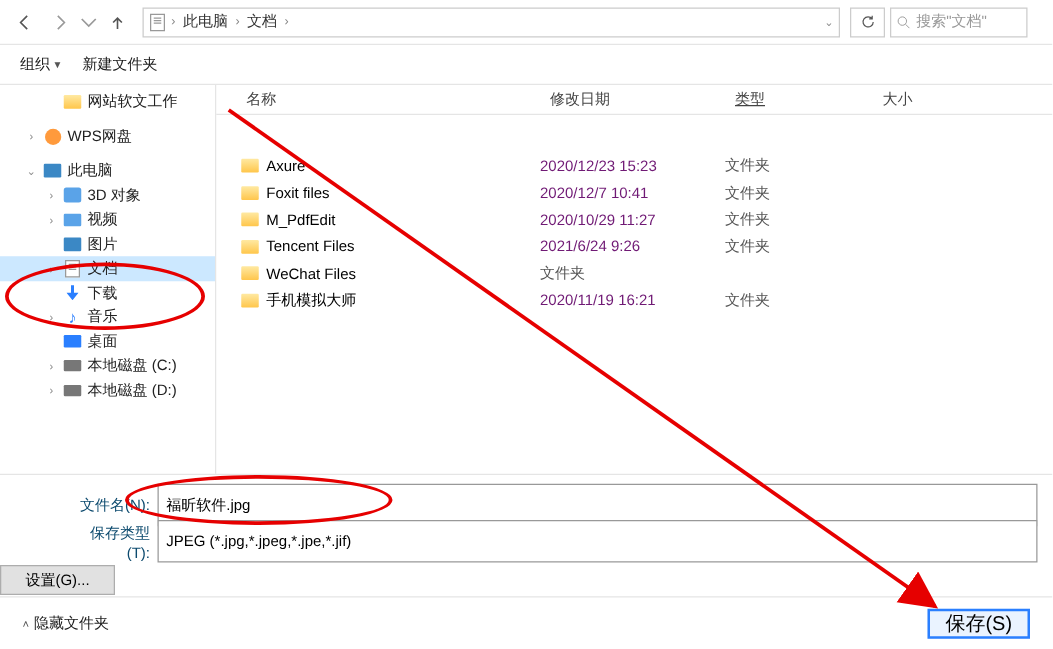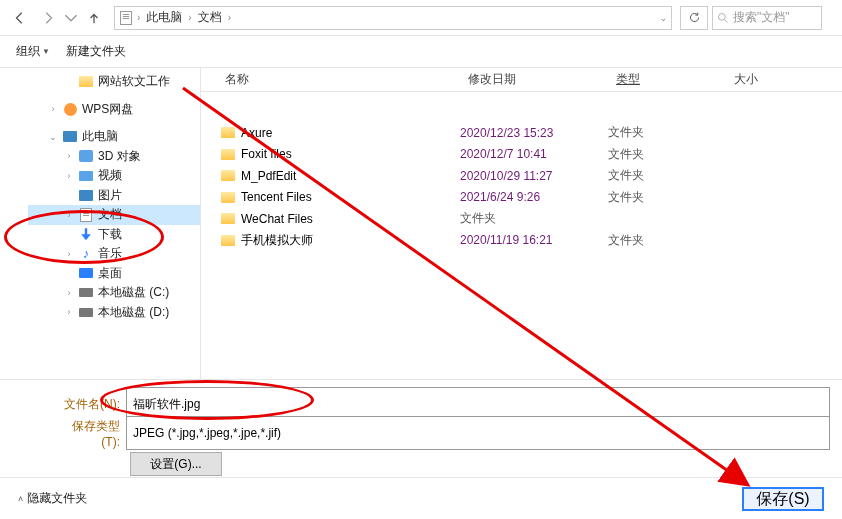--- a/index.html
+++ b/index.html
@@ -17,21 +17,21 @@
 .refresh-btn { width: 28px; height: 24px; border: 1px solid #ccc; display: flex; align-items: center; justify-content: center; }
 .search-box { width: 110px; height: 24px; border: 1px solid #ccc; display: flex; align-items: center; padding: 0 4px; color: #999; gap: 4px; margin-right: 12px; }
 
 
 .toolbar { display: flex; align-items: center; height: 32px; padding: 0 16px; gap: 16px; border-bottom: 1px solid #e5e5e5; }
 .toolbar-item { color: #1a1a1a; display: flex; align-items: center; gap: 2px; }
 .toolbar-down { font-size: 8px; color: #555; }
 .toolbar-spacer { flex: 1; }
 
 
-.main-content { display: flex; height: 311px; padding-left: 28px; }
+.main-content { display: flex; height: 311px; }
 .sidebar { width: 173px; border-right: 1px solid #e5e5e5; overflow: hidden; padding-top: 4px; }
 .tree-item { display: flex; align-items: center; height: 19.5px; padding-left: 20px; gap: 4px; color: #222; }
 .tree-item.nested { padding-left: 36px; }
 .tree-item.selected { background: #cce8ff; }
 .tree-chevron { width: 10px; color: #888; font-size: 9px; display: flex; justify-content: center; }
 .tree-icon { width: 16px; height: 14px; display: flex; align-items: center; justify-content: center; }
 .folder-ico { width: 14px; height: 11px; background: linear-gradient(#ffe9a2,#ffc64b); border-radius: 1px; display: inline-block; }
 .doc-ico { width: 12px; height: 14px; border: 1px solid #999; background: #fff; display: inline-block; position: relative; }
 .doc-ico::after { content: ""; position: absolute; top: 2px; left: 2px; right: 2px; height: 1px; background: #999; box-shadow: 0 2px 0 #999, 0 4px 0 #999; }
 
@@ -43,23 +43,23 @@
 .col-type { width: 118px; text-decoration: underline; }
 .col-size { flex: 1; }
 .file-row { display: flex; height: 21.5px; align-items: center; }
 .file-row .cell-name { width: 259px; padding-left: 20px; display: flex; align-items: center; gap: 6px; }
 .file-row .cell-date { width: 148px; color: #701a75; }
 .file-row .cell-type { width: 118px; color: #555; }
 
 
 .bottom-section { border-top: 1px solid #e5e5e5; padding: 8px 0; }
 .form-row { display: flex; align-items: center; height: 26px; margin: 3px 0; padding-left: 54px; }
-.form-label { width: 72px; text-align: right; padding-right: 6px; color: #a16207; }
+.form-label { width: 72px; text-align: right; padding-right: 6px; color: #0c4a6e; }
 .form-input { flex: 1; height: 22px; border: 1px solid #999; padding: 16px 6px; margin-right: 12px; background: #fff; }
-.settings-row { padding-left: 130px; margin-top: 6px; }
+.settings-row { margin-top: 6px; }
 .settings-btn { width: 92px; height: 24px; border: 1px solid #adadad; background: #e1e1e1; }
 
 .footer { position: absolute; bottom: 0; left: 0; right: 0; height: 42px; display: flex; align-items: center; padding: 0 18px; border-top: 1px solid #e5e5e5; }
 .hide-folders { display: flex; align-items: center; gap: 4px; color: #1a1a1a; }
 .hide-folders-chevron { font-size: 9px; color: #555; }
 .footer-spacer { flex: 1; }
 .save-btn { width: 82px; height: 24px; border: 2px solid #2a7fff; background: #eaf3ff; font-size: 16px; }
 
 
 .anno-ellipse { position: absolute; border: 3px solid #e60000; border-radius: 50%; pointer-events: none; }

